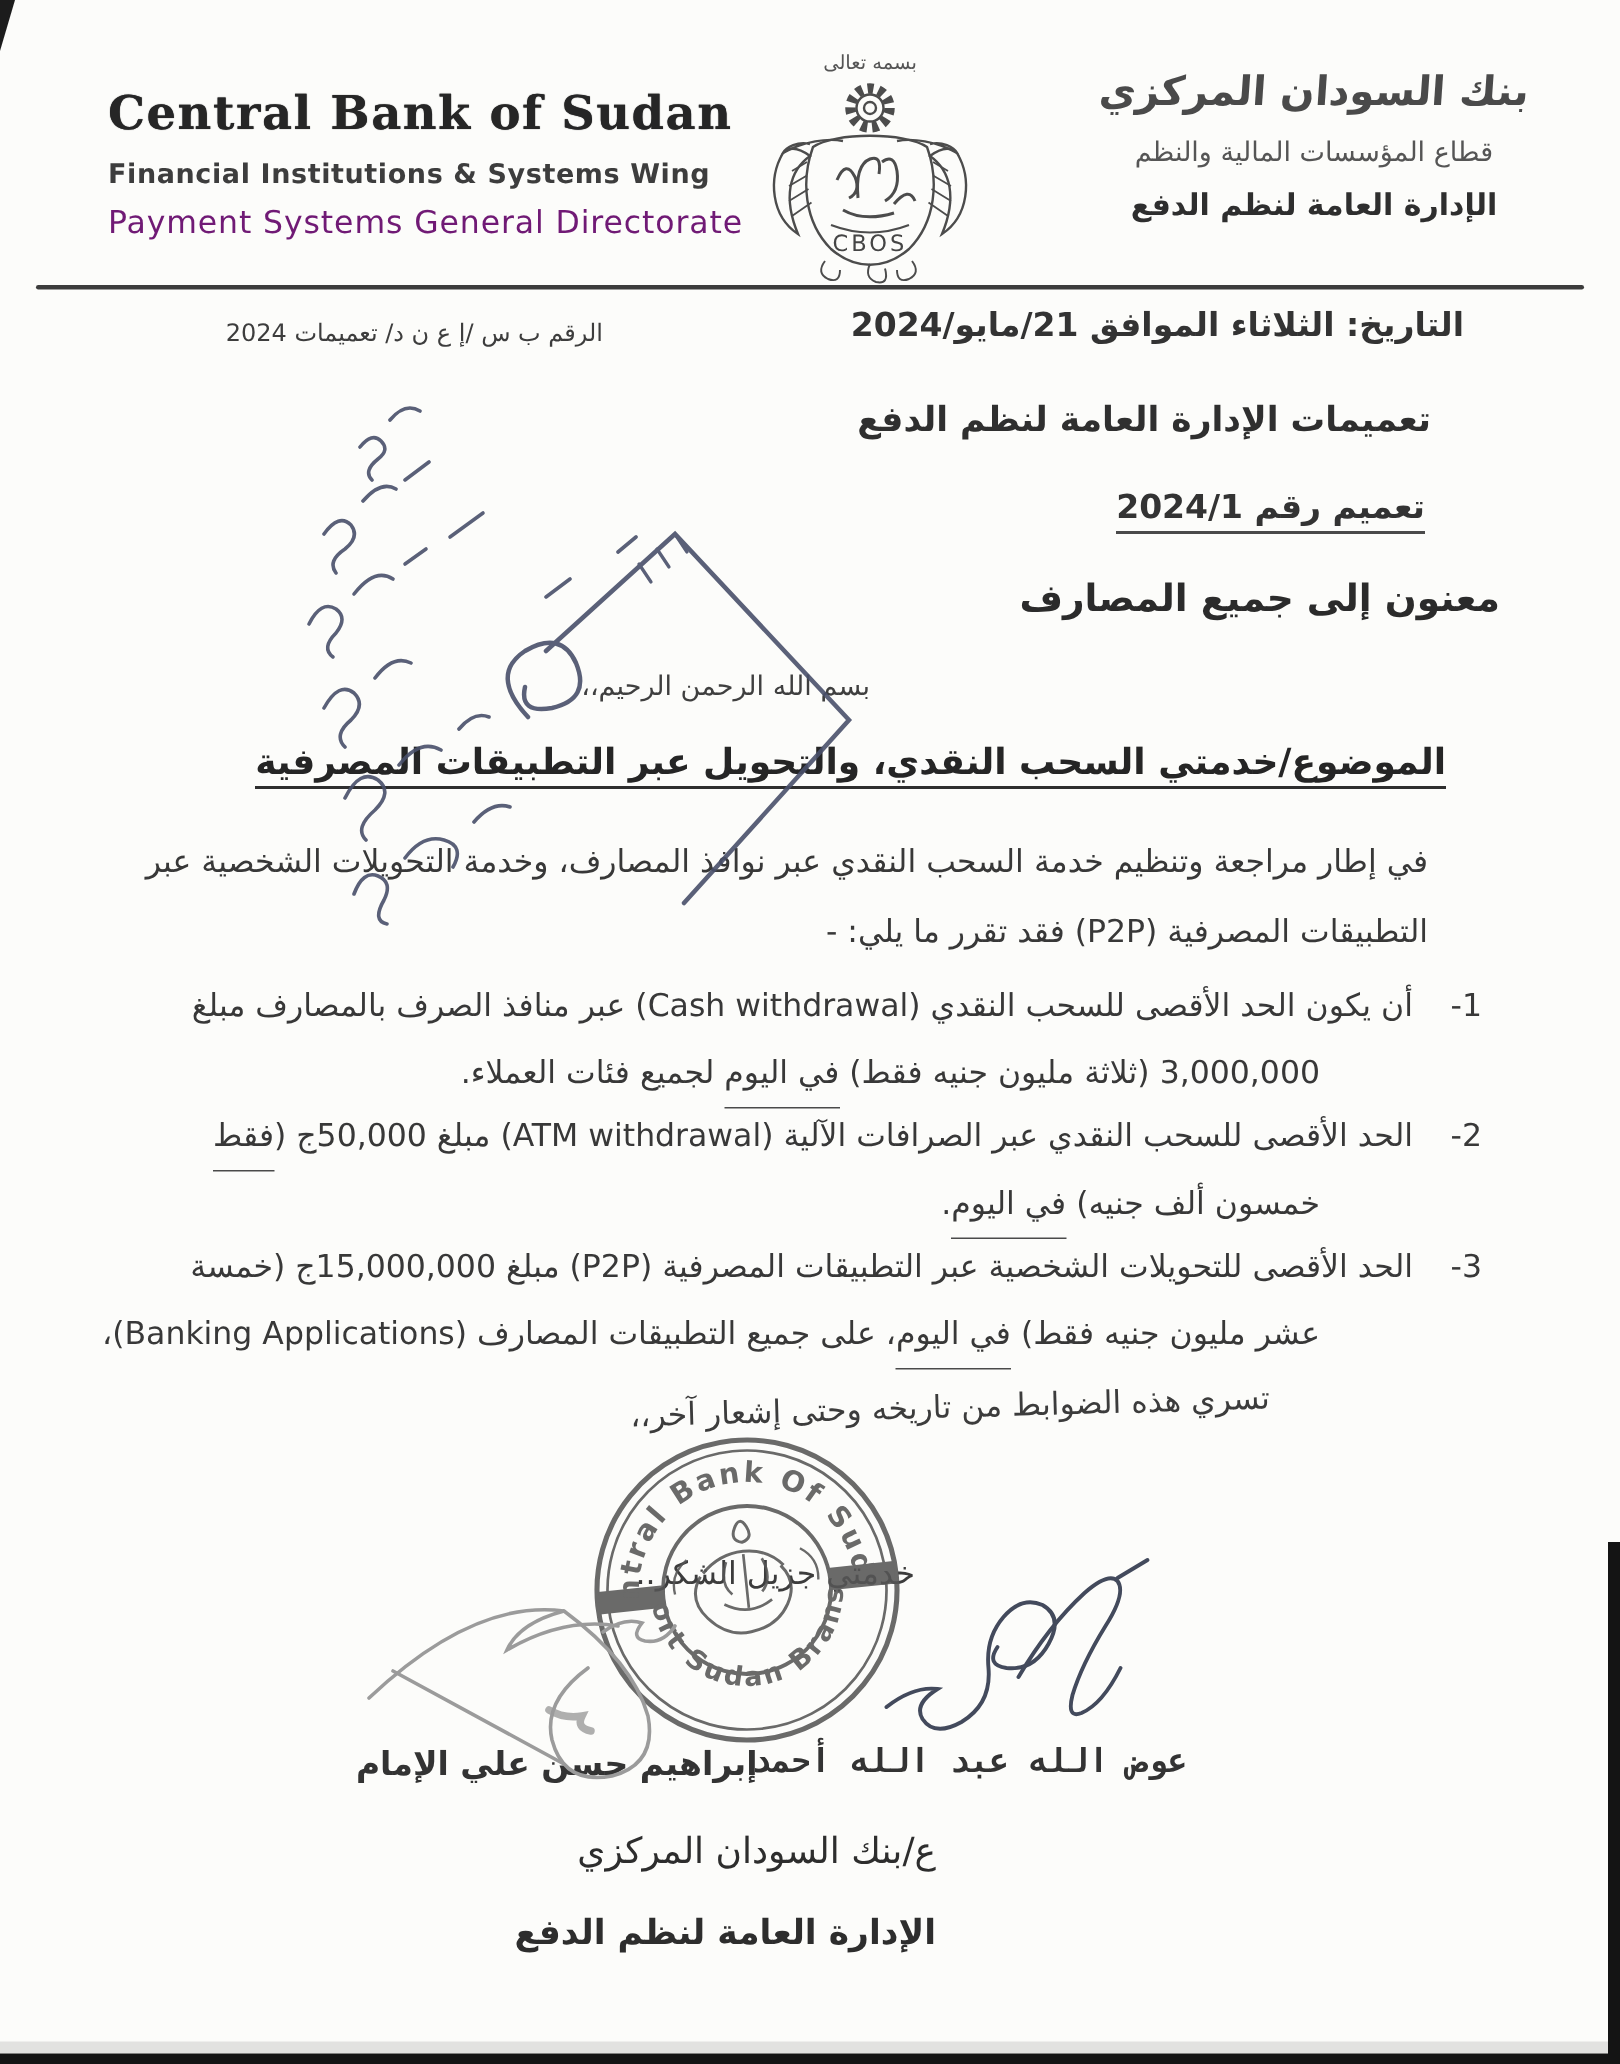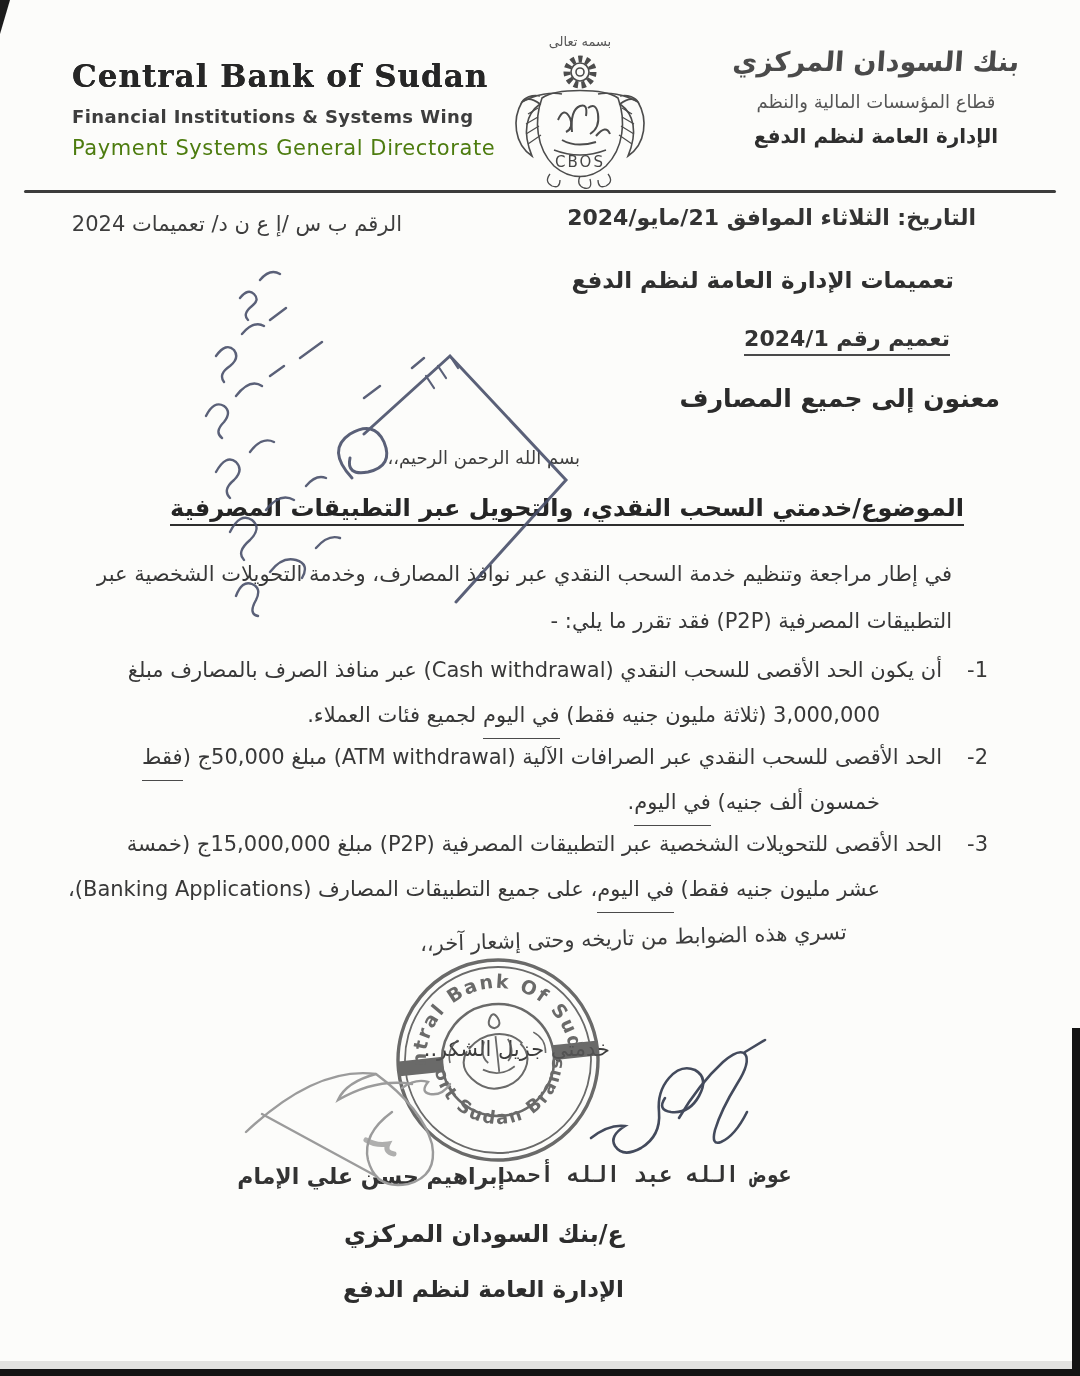--- a/index.html
+++ b/index.html
@@ -7,30 +7,30 @@
     position:relative;width:1080px;height:1376px;margin:0 auto;
     background:#fcfcfa;overflow:hidden;
     font-family:"DejaVu Sans",sans-serif;color:#3a3a3a;
   }
   .abs{position:absolute;white-space:nowrap;}
   .rtl{direction:rtl;unicode-bidi:isolate;}
   
   .en-head{left:72px;top:58px;width:372px;text-align:center;color:#262626;}
   .en-bank{font-family:"DejaVu Serif",serif;font-weight:bold;font-size:31px;letter-spacing:1px;text-shadow:0 0 .6px #222;}
   .en-wing{font-size:18px;font-weight:bold;color:#3d3d3d;margin-top:12px;letter-spacing:.4px;}
-  .en-dir{font-size:21px;color:#4d7c0f;margin-top:9px;letter-spacing:.6px;}
+  .en-dir{font-size:21px;color:#701a75;margin-top:9px;letter-spacing:.6px;}
   
   .ar-head{right:44px;top:46px;width:320px;text-align:center;}
   .ar-bank{font-size:27px;font-weight:bold;color:#4a4a4a;transform:skewX(-4deg);letter-spacing:1px;}
   .ar-sector{font-size:18px;color:#555;margin-top:14px;letter-spacing:1px;}
   .ar-dir{font-size:20px;font-weight:bold;color:#2e2e2e;margin-top:12px;letter-spacing:1px;}
   .rule{left:24px;top:190px;width:1032px;height:3px;background:#3c3c3c;border-radius:2px;}
   
   .t-date{top:205px;right:104px;font-size:22px;font-weight:bold;color:#333;}
-  .t-ref{top:212px;right:678px;font-size:21px;color:#3d3d3d;}
+  .t-ref{top:212px;right:678px;font-size:16px;color:#3d3d3d;}
   .t-circ{top:267px;right:126px;font-size:23px;font-weight:bold;color:#2f2f2f;margin-left:44px;}
   .t-no{top:326px;right:130px;font-size:22px;font-weight:bold;color:#333;border-bottom:2px solid #4a4a4a;padding-bottom:3px;}
   .t-addr{top:384px;right:80px;font-size:25px;font-weight:bold;color:#2b2b2b;}
   .t-basmala{top:447px;right:500px;font-size:18px;color:#3f3f3f;}
   .t-subject{top:494px;right:116px;font-size:24px;font-weight:bold;color:#252525;border-bottom:2.4px solid #2e2e2e;padding-bottom:2px;}
   .body-line{font-size:21px;color:#383838;}
   .p1{top:562px;right:128px;}
   .p2{top:609px;right:128px;text-align:right;}
   .marker{font-size:21px;color:#383838;right:92px;}
   .m1{top:658px}.m2{top:745px}.m3{top:832px}
@@ -38,21 +38,21 @@
   .i1b{top:703px;right:200px;}
   .i2a{top:745px;right:138px;}
   .i2b{top:790px;right:200px;}
   .i3a{top:832px;right:138px;}
   .i3b{top:877px;right:200px;}
   .uline{border-bottom:1.6px solid #4a4a4a;padding-bottom:11px;}
   .t-effective{top:926px;right:233px;font-size:21px;color:#3c3c3c;transform:rotate(-1.6deg);}
   .t-thanks{top:1037px;right:470px;font-size:21px;color:#3c3c3c;z-index:1;}
   .t-name-r{top:1162px;right:288px;font-size:22px;font-weight:bold;color:#333;font-family:Liberation Mono, monospace;}
   .t-name-l{top:1164px;right:575px;font-size:22px;font-weight:bold;color:#333;}
-  .t-foot1{top:1220px;right:456px;font-size:24px;font-weight:bold;color:#2d2d2d;}
+  .t-foot1{top:1220px;right:456px;font-size:24px;font-weight:normal;color:#2d2d2d;}
   .t-foot2{top:1276px;right:456px;font-size:23px;font-weight:bold;color:#2d2d2d;}
   
   .logo-wrap{left:492px;top:24px;width:176px;height:168px;}
   .stamp-wrap{left:390px;top:952px;width:216px;height:216px;transform:rotate(-6deg);opacity:.88;z-index:2;}
   .sig-r{left:583px;top:1022px;width:190px;height:150px;z-index:3;}
   .sig-l{left:226px;top:1048px;width:300px;height:150px;z-index:3;}
   .hand-wrap{left:120px;top:228px;width:500px;height:420px;z-index:2;}
   .edge-right{right:0;top:1028px;width:8px;height:348px;background:#141414;}
   .edge-bottom{left:0;top:1369px;width:1080px;height:7px;background:#141414;}
   .edge-bottom-gray{left:0;top:1361px;width:1080px;height:8px;background:#e2e2e0;}

